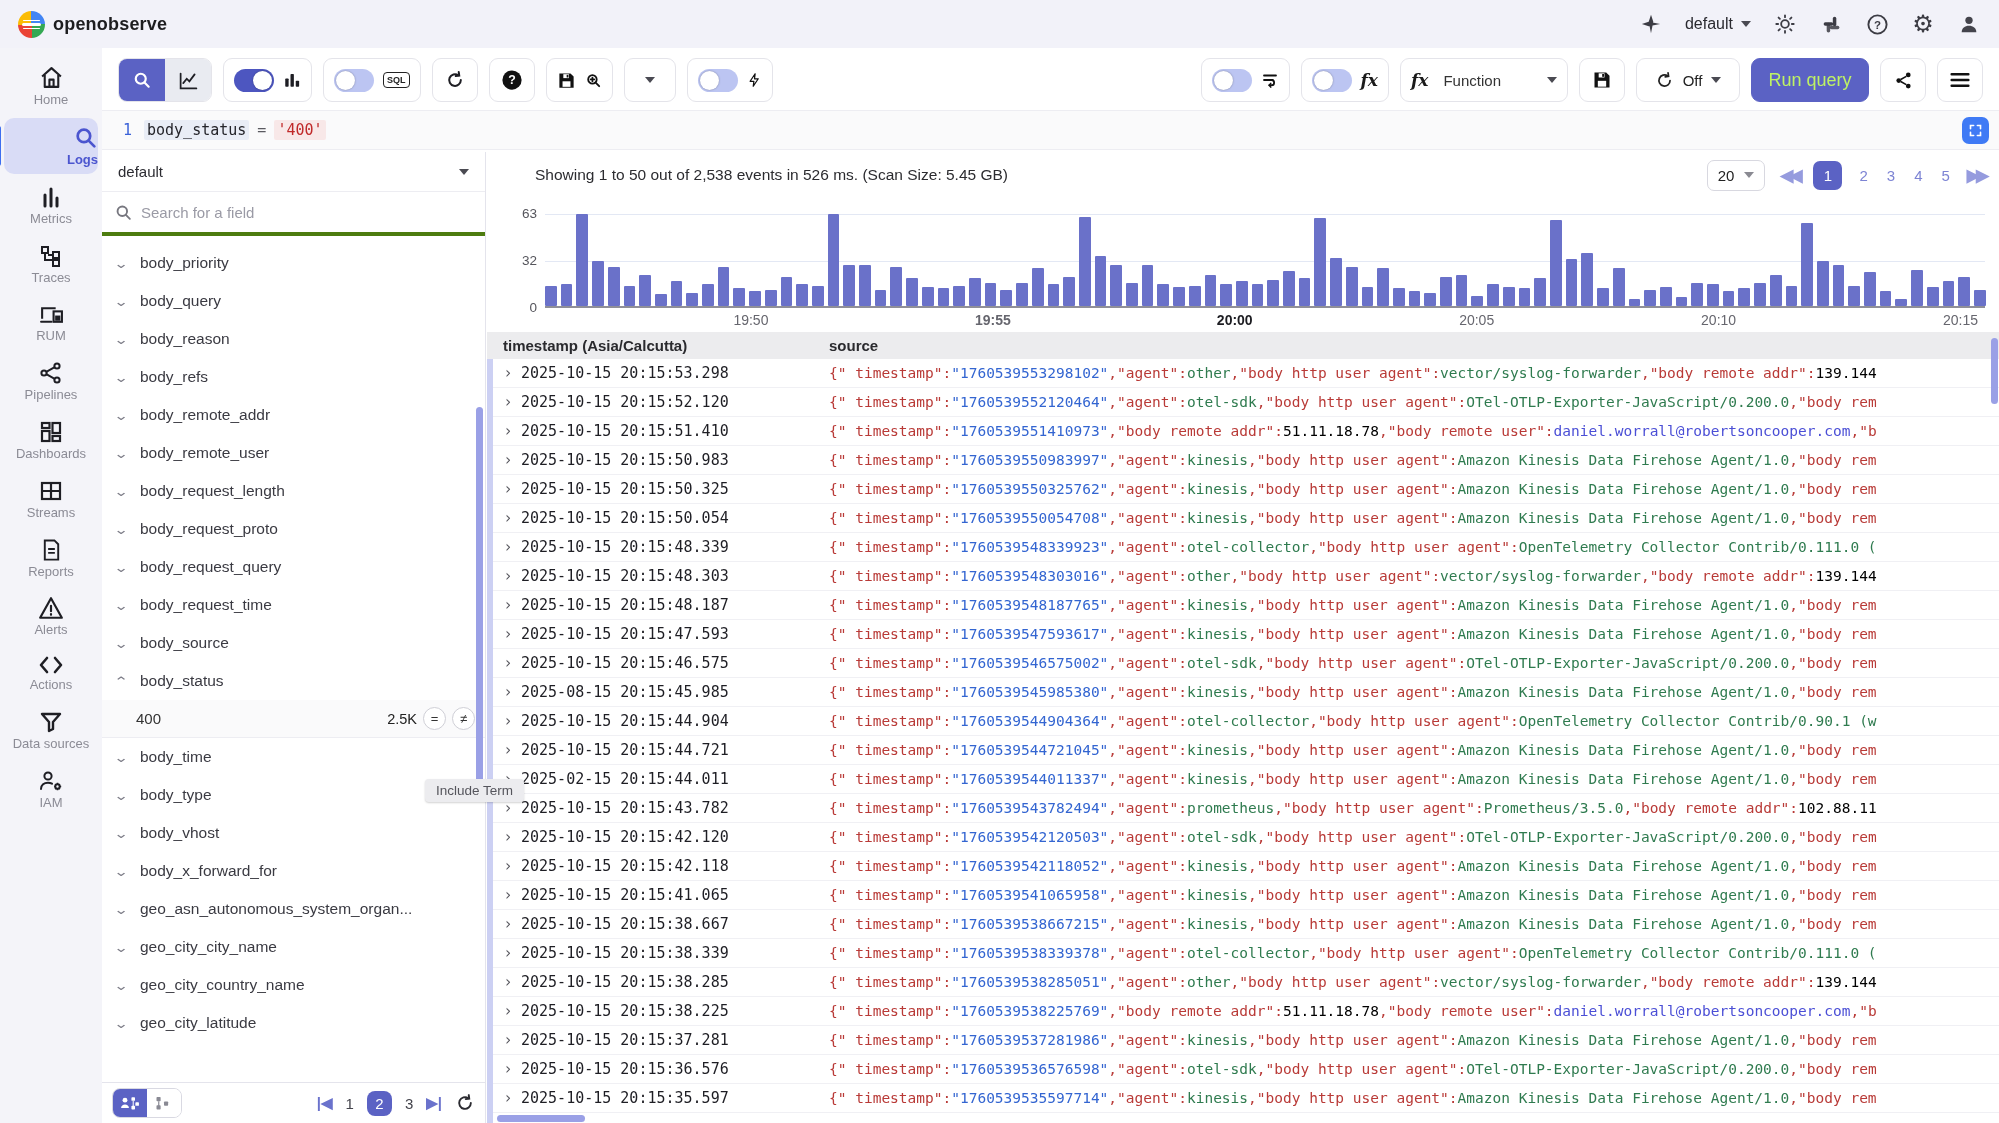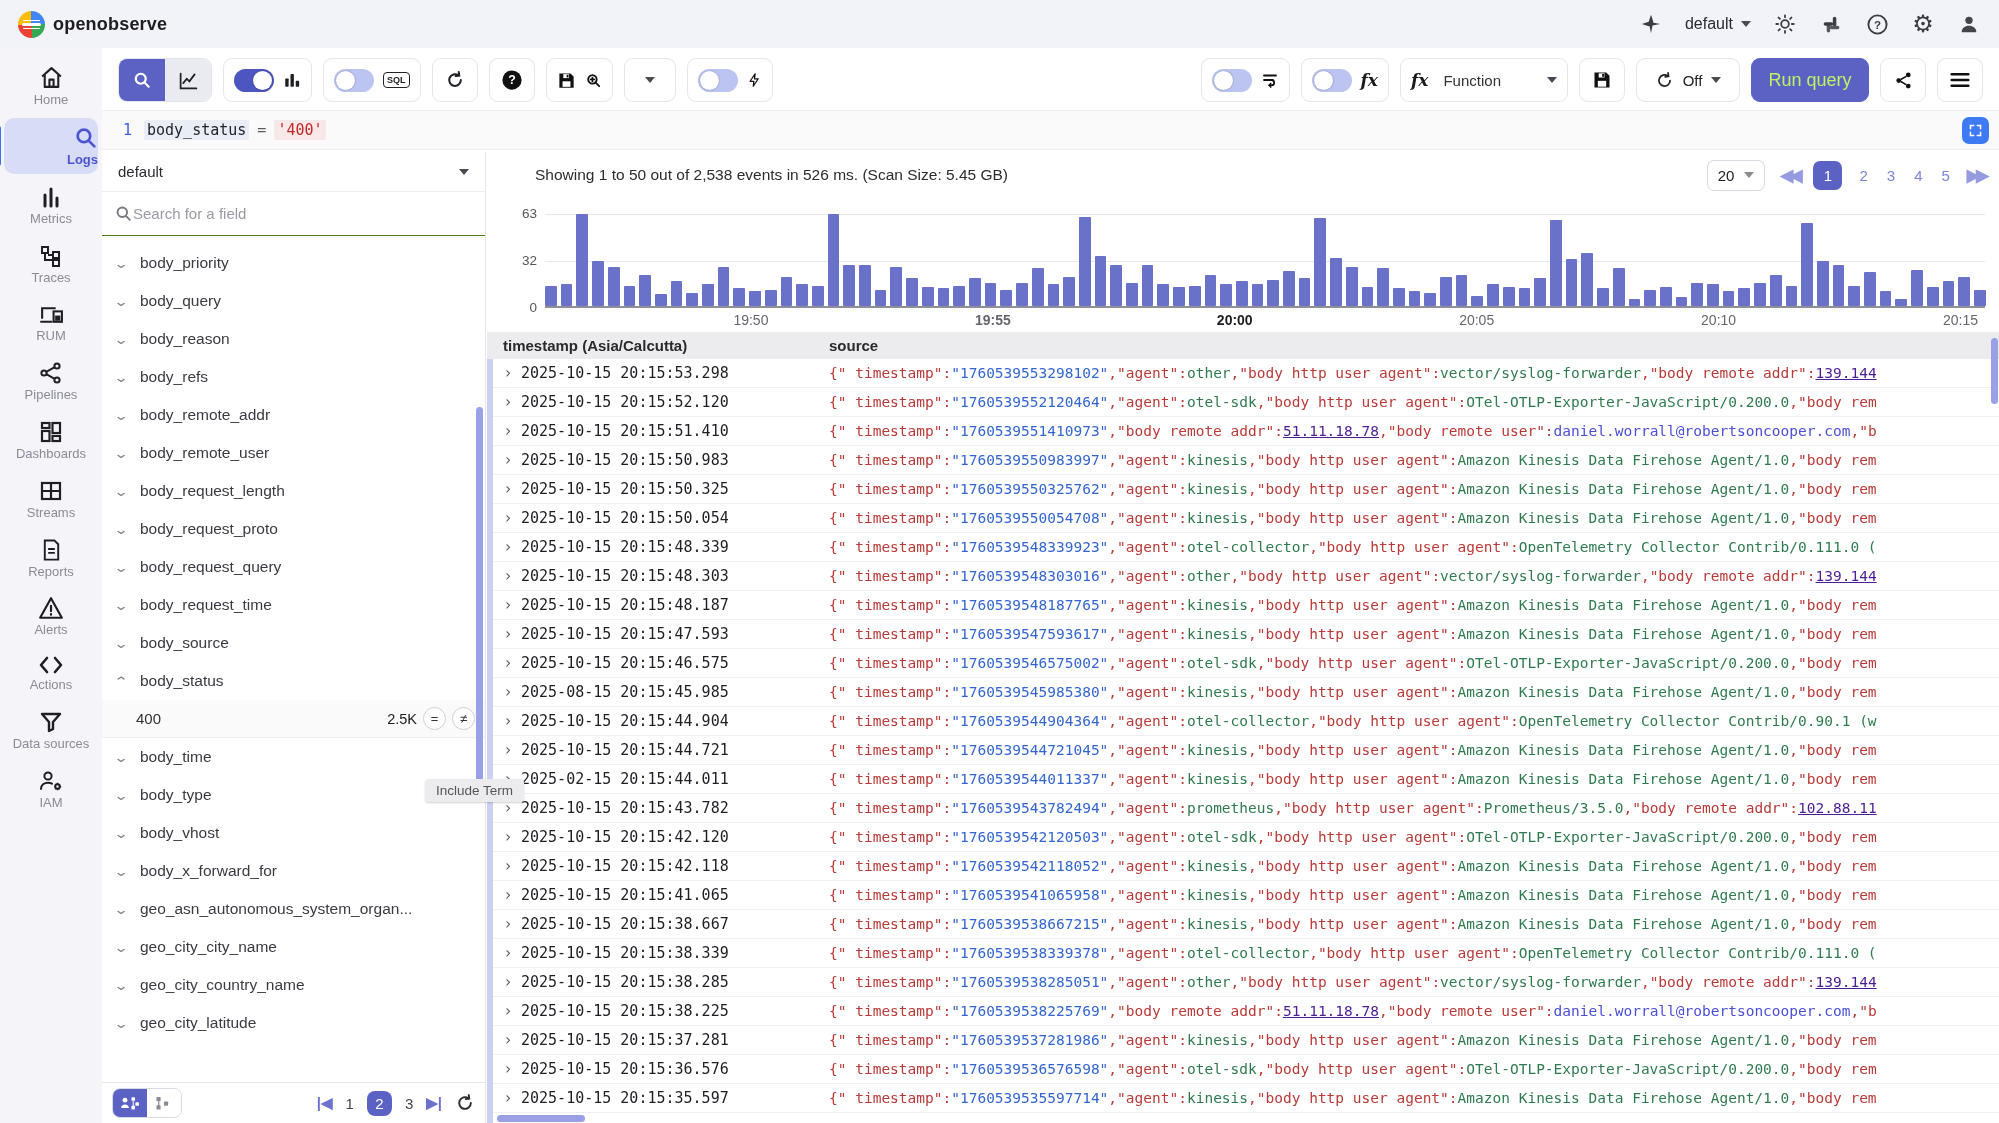--- a/index.html
+++ b/index.html
@@ -49,21 +49,21 @@
   .nav-item .nlabel { font-size:13px; color:#8b8b95; margin-top:3px; text-align:center; line-height:1.15; }
   .nav-item svg { stroke:#1e1e24; }
   .nav-item.active { background:#d9dcf6; position:relative;align-items:flex-end; }
   .nav-item.active .nlabel { color:#4b55cf; font-weight:bold; }
   .nav-item.active svg { stroke:#4b55cf; }
   .nav-item.active:before { content:""; position:absolute; left:-8px; top:8px; bottom:8px; width:5px; border-radius:3px; background:#3d6ef0; }
 
   
   #fields { position:absolute; left:102px; top:152px; width:384px; bottom:0; background:#fff; border-right:1px solid #e4e4ec; z-index:3; }
   .stream-row { height:40px; display:flex; align-items:center; justify-content:space-between; padding:0 16px; border-bottom:1px solid #ededf2; font-size:15px; color:#2c2c32; cursor:pointer; }
-  .search-row { height:44px; display:flex; align-items:center; padding:0 12px; border-bottom:1px solid #4d7c0f; }
+  .search-row { height:44px; display:flex; align-items:center; padding:0 12px; border-bottom:4px solid #4d7c0f; gap:8px; }
   .search-row input { border:none; outline:none; font-size:15px; color:#333; width:290px; background:transparent; font-family:"Liberation Sans",sans-serif; }
   .search-row input::placeholder { color:#9a9aa5; }
   #field-list { position:absolute; top:86px; bottom:41px; left:0; right:0; overflow:hidden; padding-top:6px; }
   .field-item { height:38px; display:flex; align-items:center; padding-left:14px; gap:12px; font-size:15.5px; color:#3a3a42; cursor:pointer; }
   .chev { color:#7d7d88; font-size:13px; width:12px; display:inline-block; transform:scaleX(1.4); }
   .field-sub { height:38px; display:flex; align-items:center; background:#fafafb; border-bottom:1px solid #ededf2; padding:0 10px 0 34px; font-size:15px; color:#333; }
   .field-sub .cnt { margin-left:auto; font-size:14.5px; color:#222; }
   .op-circle { width:23px; height:23px; border-radius:50%; border:1px solid #cfcfd6; background:#fff; display:flex; align-items:center; justify-content:center; font-size:13px; color:#333; margin-left:6px; cursor:pointer; }
   #fields-scrollthumb { position:absolute; right:2px; top:255px; width:7px; height:385px; border-radius:4px; background:#9aa0e6; }
   #fields-footer { position:absolute; left:0; right:0; bottom:0; height:41px; border-top:1px solid #e4e4ec; display:flex; align-items:center; padding:0 10px; background:#fff; }
@@ -101,21 +101,21 @@
 
   
   #logtable { position:absolute; left:0; right:0; top:180px; bottom:0; overflow:hidden; }
   #thead { height:27px; background:#ececee; display:flex; align-items:center; font-size:15px; font-weight:bold; color:#2a2a2e; }
   #thead .c1 { width:342px; padding-left:16px; }
   .leftstrip { position:absolute; left:0px; top:27px; bottom:0; width:6px; background:#ccd0f3; }
   .trow { height:29px; display:flex; align-items:center; border-bottom:1px solid #f0f0f4; padding-left:8px; white-space:nowrap; overflow:hidden; }
   .trow .exp { color:#55555c; width:26px; text-align:center; font-size:15px; cursor:pointer; }
   .trow .time { width:308px; font-size:15px; color:#1e1e24; }
   .src { font-size:14.5px; overflow:hidden; white-space:pre; flex:1; }
-  .seg-k { color:#b93a37; } .seg-s { color:#3365d1; } .seg-v { color:#2f7b4f; } .seg-ip { color:#4c1d95;text-decoration:underline; } .seg-em { color:#4b4fd6; }
+  .seg-k { color:#b93a37; } .seg-s { color:#3365d1; } .seg-v { color:#2f7b4f; } .seg-ip { color:#000000; } .seg-em { color:#4b4fd6; }
   #right-scrollthumb { position:absolute; right:1px; top:186px; width:7px; height:66px; border-radius:4px; background:#9aa0e6; }
   #hscroll-thumb { position:absolute; left:10px; bottom:1px; width:88px; height:7px; border-radius:4px; background:#9aa0e6; }
   svg { display:block; }
 </style>
 </head>
 <body>
 
 <div id="topbar">
   <div class="logo-mark"></div>
   <span class="brand">openobserve</span>

